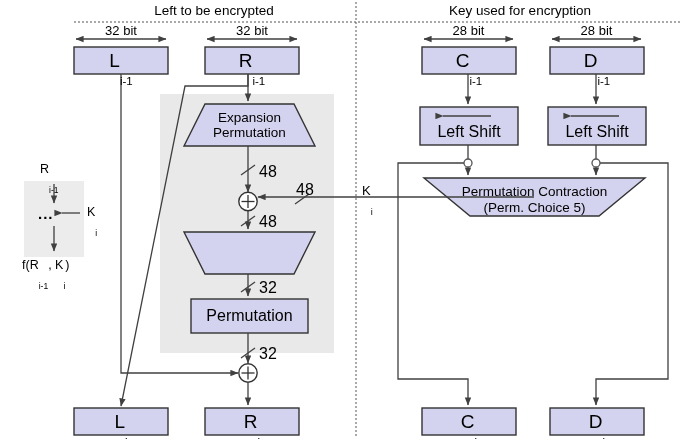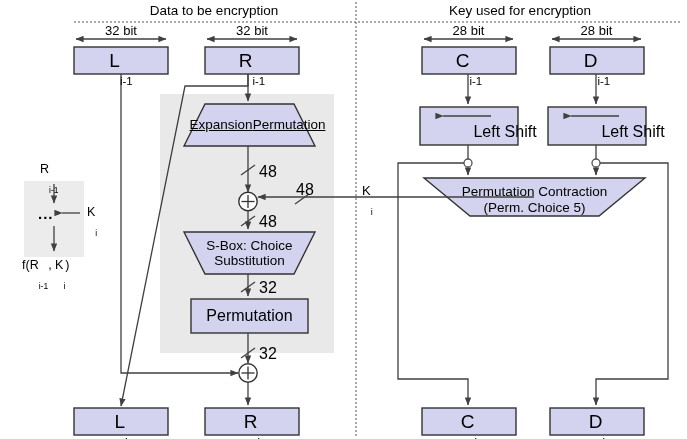--- a/index.html
+++ b/index.html
@@ -39,21 +39,21 @@
     align-items:center;
     justify-content:center;
     text-align:center;
     white-space:nowrap;
     pointer-events:none;
   }
   .bigvar{font-size:19px;}
   .bigvar sub{font-size:11.5px;}
   .traptext{font-size:13.5px;line-height:1.12;}
   .permtext{font-size:16px;}
-  .lstext{font-size:16px;margin-left:36px;}
+  .lstext{font-size:16px;}
   .pctext{font-size:13.5px;line-height:1.15;}
   .legvar{font-size:12.5px;}
   .legvar sub{font-size:8.5px;}
   .dots{font-size:15px;letter-spacing:1px;font-weight:bold;}
   sub{vertical-align:baseline;position:relative;top:20px;}
 </style>
 </head>
 <body>
 
 <div id="canvas">
@@ -164,21 +164,21 @@
     <circle cx="468" cy="163" r="4" fill="#ffffff" stroke="#555" stroke-width="1.3"></circle>
     <circle cx="596" cy="163" r="4" fill="#ffffff" stroke="#555" stroke-width="1.3"></circle>
 
     <g stroke="#404040" stroke-width="1.3" fill="none">
       <line x1="54" y1="184" x2="54" y2="203" marker-end="url(#arw)"></line>
       <line x1="54" y1="226" x2="54" y2="251" marker-end="url(#arw)"></line>
       <line x1="80" y1="213" x2="62" y2="213" marker-end="url(#arwL)"></line>
     </g>
   </svg>
 
-  <div class="lbl hdr" style="left:74px;top:4px;width:280px;text-align:center;">Data to be encryption</div>
+  <div class="lbl hdr" style="left:74px;top:4px;width:280px;text-align:center;">Left to be encrypted</div>
   <div class="lbl hdr" style="left:360px;top:4px;width:320px;text-align:center;">Key used for encryption</div>
 
   <div class="lbl widthlbl" style="left:76px;top:24px;width:90px;text-align:center;">32 bit</div>
   <div class="lbl widthlbl" style="left:207px;top:24px;width:90px;text-align:center;">32 bit</div>
   <div class="lbl widthlbl" style="left:424px;top:24px;width:89px;text-align:center;">28 bit</div>
   <div class="lbl widthlbl" style="left:552px;top:24px;width:89px;text-align:center;">28 bit</div>
 
   <div class="boxtext bigvar" style="left:74px;top:47px;width:94px;height:27px;">
     <span>L</span>
       <sub>i-1</sub>
@@ -206,27 +206,23 @@
   </div>
   <div class="boxtext bigvar" style="left:422px;top:408px;width:94px;height:27px;">
     <span>C</span>
       <sub>i</sub>
   </div>
   <div class="boxtext bigvar" style="left:550px;top:408px;width:94px;height:27px;">
     <span>D</span>
       <sub>i</sub>
   </div>
 
-  <div class="boxtext traptext" style="left:192px;top:104px;width:131px;height:42px;flex-direction:row;text-decoration:underline;">
+  <div class="boxtext traptext" style="left:184px;top:104px;width:131px;height:42px;flex-direction:column;">
     <span>Expansion</span>
     <span>Permutation</span>
-  </div>
-  <div class="boxtext traptext" style="left:184px;top:232px;width:131px;height:42px;flex-direction:column;">
-    <span>S-Box: Choice</span>
-    <span>Substitution</span>
   </div>
   <div class="boxtext permtext" style="left:191px;top:299px;width:117px;height:34px;">Permutation</div>
 
   <div class="boxtext lstext" style="left:420px;top:120px;width:98px;height:24px;">Left Shift</div>
   <div class="boxtext lstext" style="left:548px;top:120px;width:98px;height:24px;">Left Shift</div>
 
   <div class="boxtext pctext" style="left:424px;top:181px;width:221px;height:37px;flex-direction:column;">
     <span>Permutation Contraction</span>
     <span>(Perm. Choice 5)</span>
   </div>

